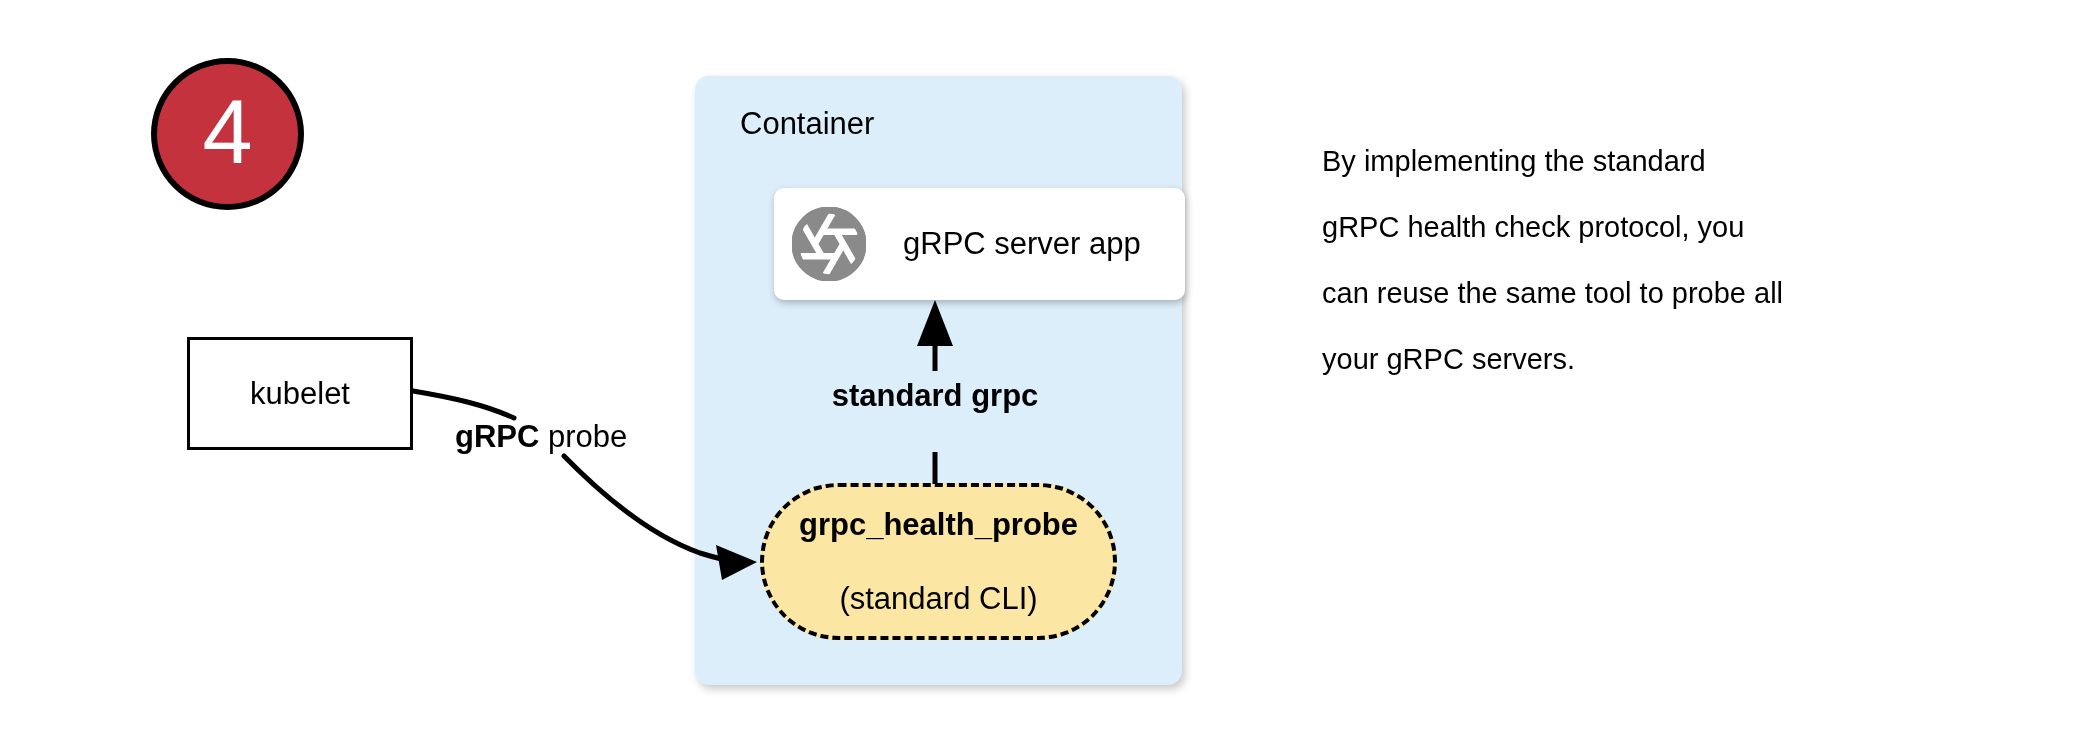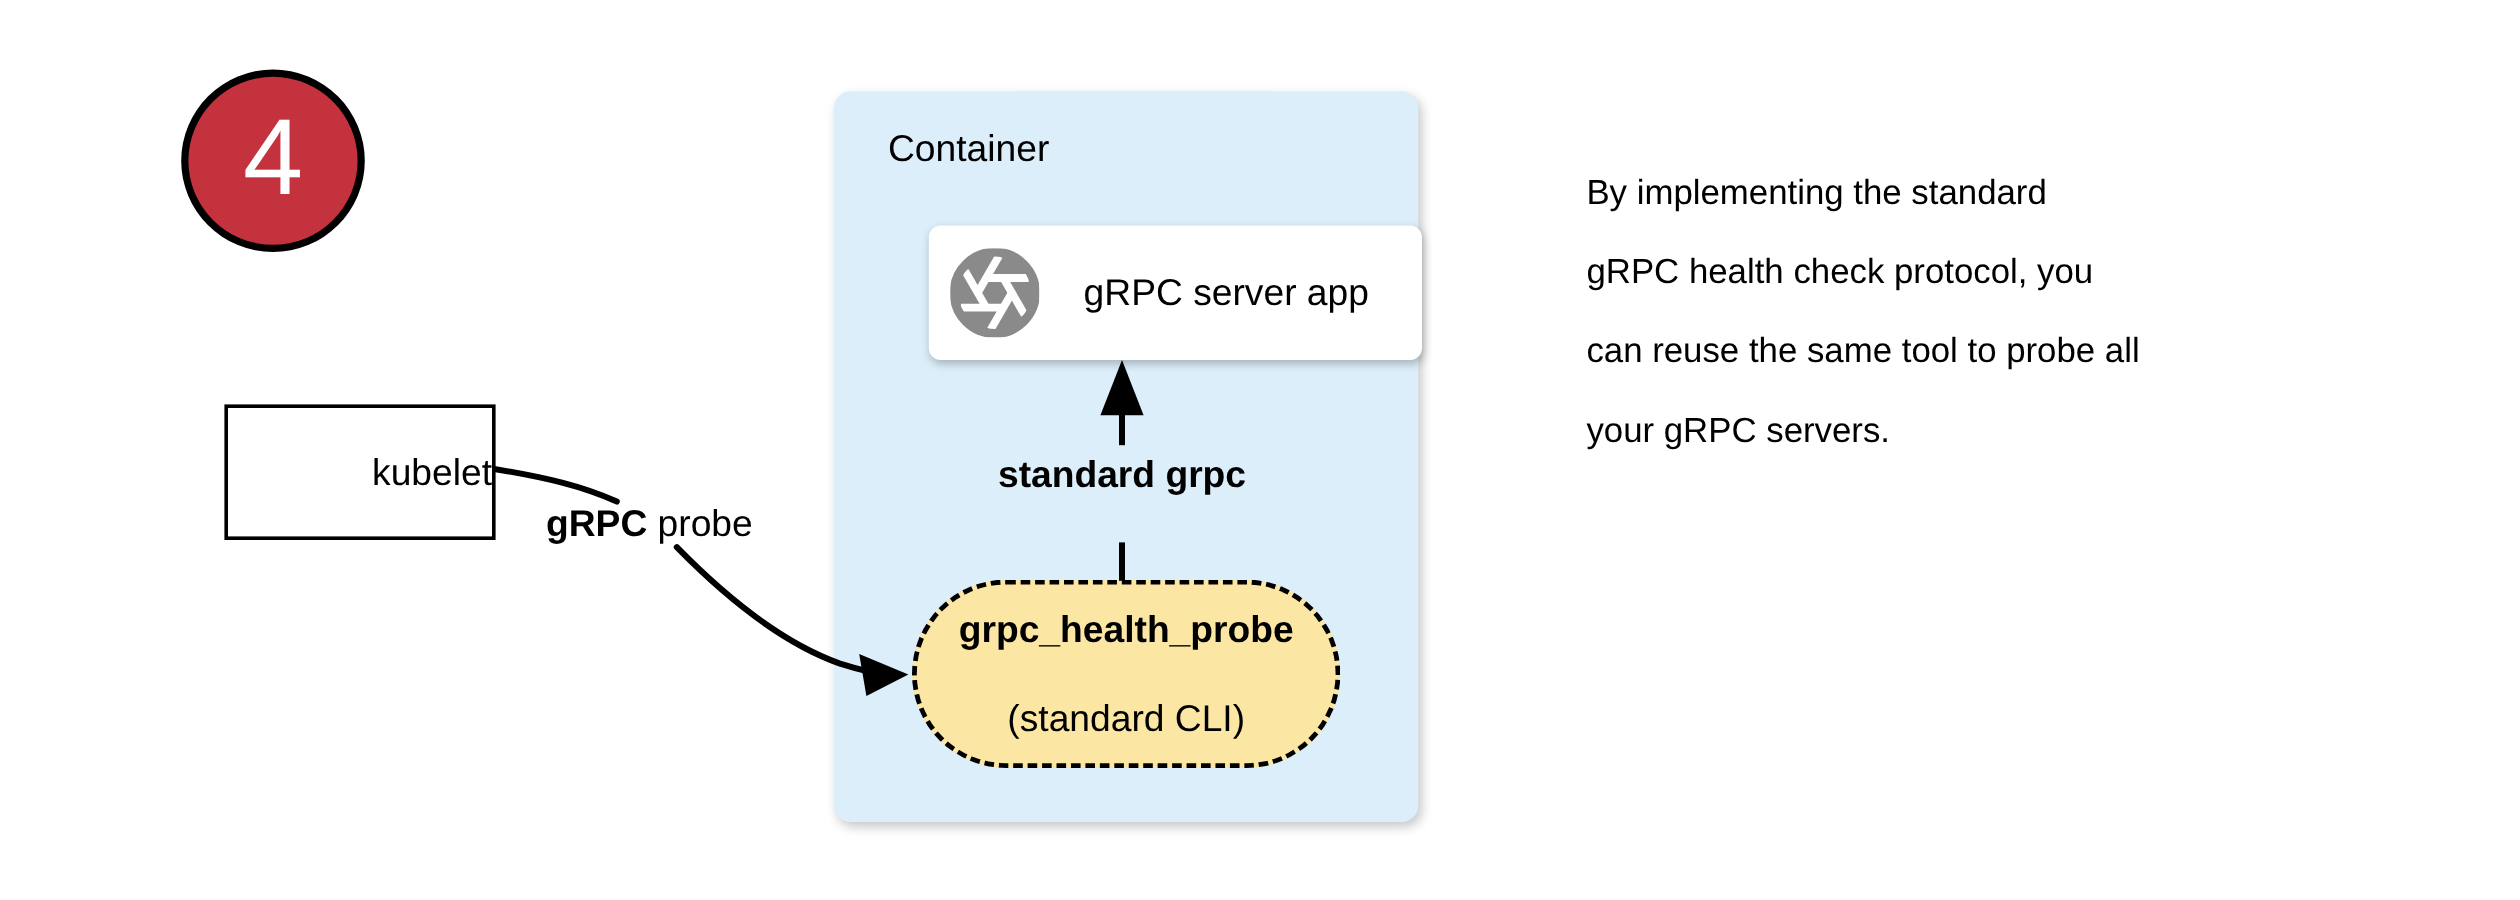--- a/index.html
+++ b/index.html
@@ -23,21 +23,21 @@
   }
   #step-badge .num{
     color:#ffffff;font-size:90px;line-height:1;font-weight:400;
     transform:translateY(-2px);
   }
 
   
   #kubelet-box{
     left:187px;top:337px;width:226px;height:113px;
     background:#ffffff;border:3px solid #000000;box-sizing:border-box;
-    display:flex;align-items:center;justify-content:flex-end;
+    display:flex;align-items:center;justify-content:center;
     font-size:31px;z-index:3;
   }
 
   
   #exec-probe-label{
     left:455px;top:419px;font-size:31px;white-space:nowrap;z-index:4;
   }
   #exec-probe-label .b{font-weight:bold;}
 
   

